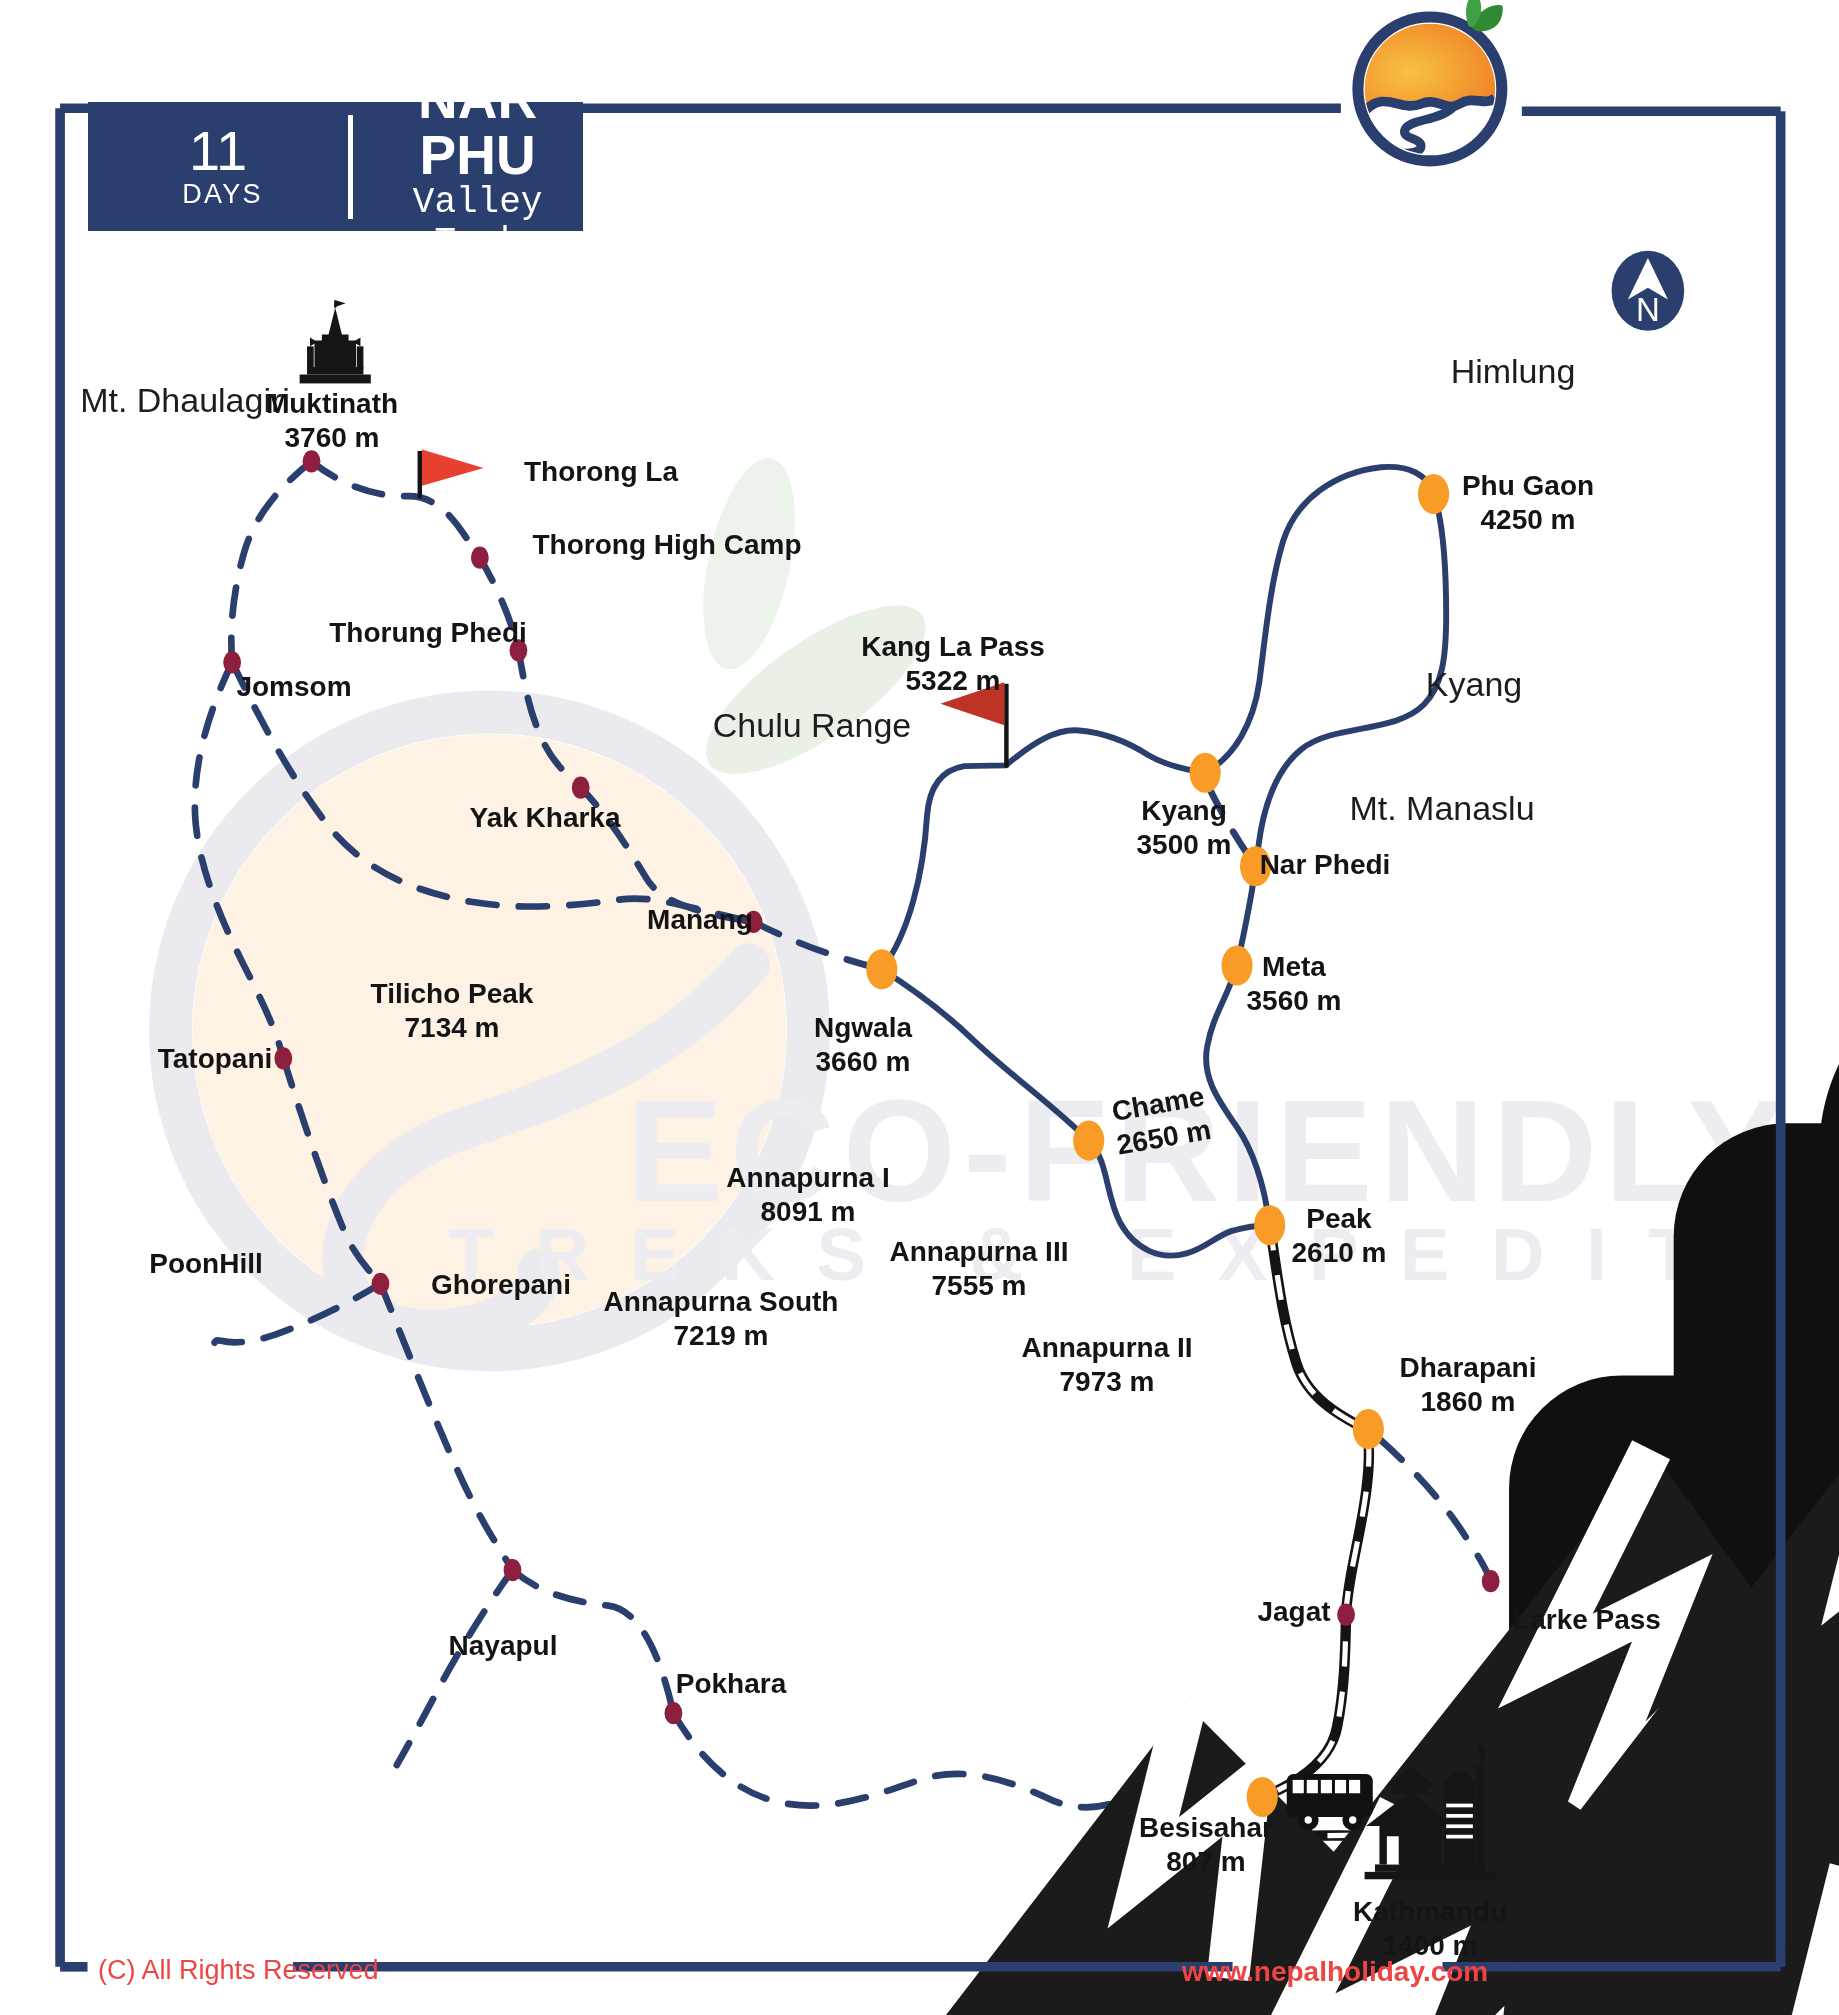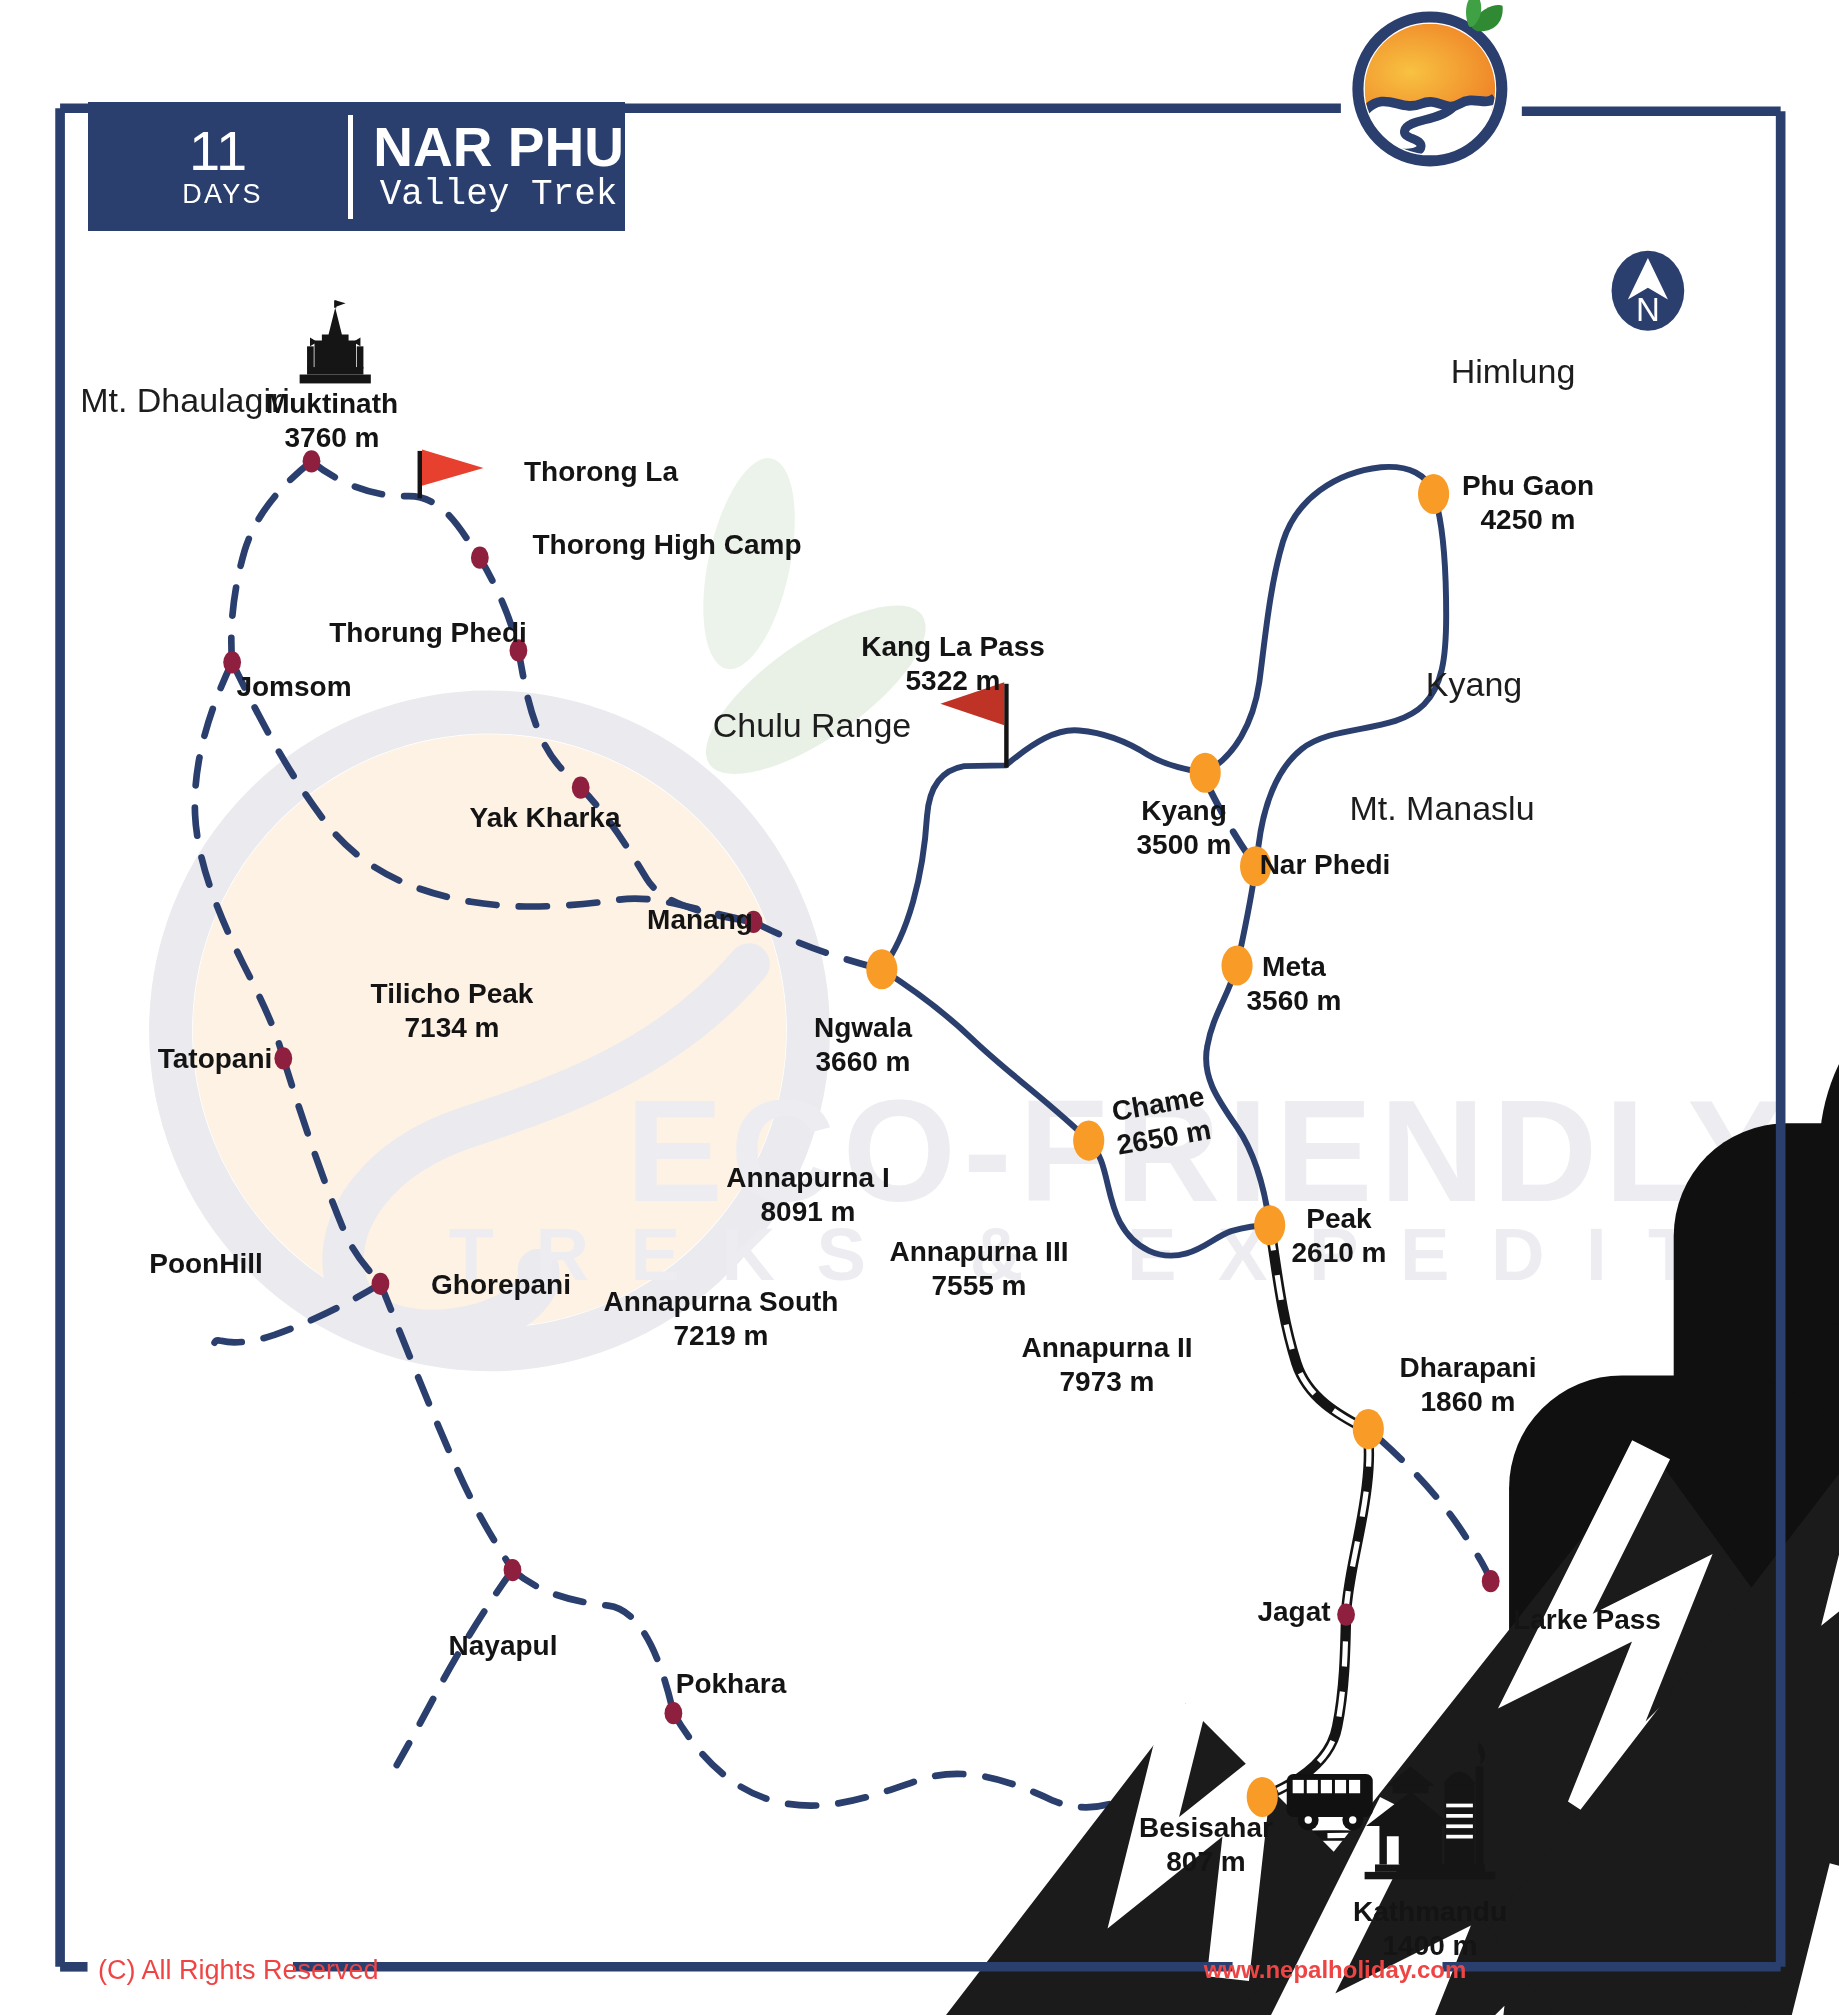--- a/index.html
+++ b/index.html
@@ -7,34 +7,34 @@
        font-family:"Liberation Sans",sans-serif;}
   .map svg.art{position:absolute;left:0;top:0;z-index:2;}
   .lbl{position:absolute;z-index:3;transform:translate(-50%,-50%);text-align:center;
        white-space:nowrap;color:#141414;font-weight:bold;font-size:28px;line-height:34px;}
   .lbl span{display:block;}
   .lbl.light{font-weight:normal;font-size:34px;color:#1d1d1d;}
   .lbl.rot{transform:translate(-50%,-50%) rotate(-10deg);}
   .wm-text{fill:#ededf1;font-family:"Liberation Sans",sans-serif;font-weight:bold;}
   .wm1{font-size:196px;letter-spacing:10px;}
   .wm2{font-size:100px;letter-spacing:56px;}
-  .hdr{position:absolute;left:88px;top:102px;width:537px;height:129px;background:#2a3f6e;
+  .hdr{position:absolute;left:88px;top:102px;width:495px;height:129px;background:#2a3f6e;
        z-index:4;display:flex;align-items:center;color:#fff;}
   .hdr .days{width:260px;text-align:center;}
   .hdr .days .num{font-size:56px;line-height:56px;font-weight:normal;}
   .hdr .days .unit{font-size:27px;letter-spacing:2.2px;font-weight:normal;padding-left:9px;}
   .hdr .bar{width:5.2px;height:104px;background:#fff;margin:0 19px 0 0;}
   .hdr .ttl{flex:1;text-align:center;}
   .hdr .ttl .t1{font-size:55px;font-weight:bold;line-height:56px;}
   .hdr .ttl .t2{font-size:36px;font-weight:normal;line-height:40px;font-family:Liberation Mono, monospace;}
   .compass-n{position:absolute;z-index:4;left:1648px;top:310px;transform:translate(-50%,-50%);
        color:#fff;font-size:33px;font-weight:normal;}
   .foot{position:absolute;z-index:4;color:#ef4444;}
   .foot.copy{left:98px;top:1955px;font-size:27px;}
-  .foot.site{left:1335px;top:1956px;transform:translateX(-50%);font-size:24px;font-weight:bold;}
+  .foot.site{left:1335px;top:1956px;transform:translateX(-50%);font-size:28px;font-weight:bold;}
 </style>
 </head>
 <body>
 
 <div class="map">
 
 <svg class="art" width="1840" height="2015" viewBox="0 0 2481 2717">
   <defs>
     <radialGradient id="og" cx="35%" cy="55%" r="80%">
       <stop offset="0%" stop-color="#f8c242"></stop>

